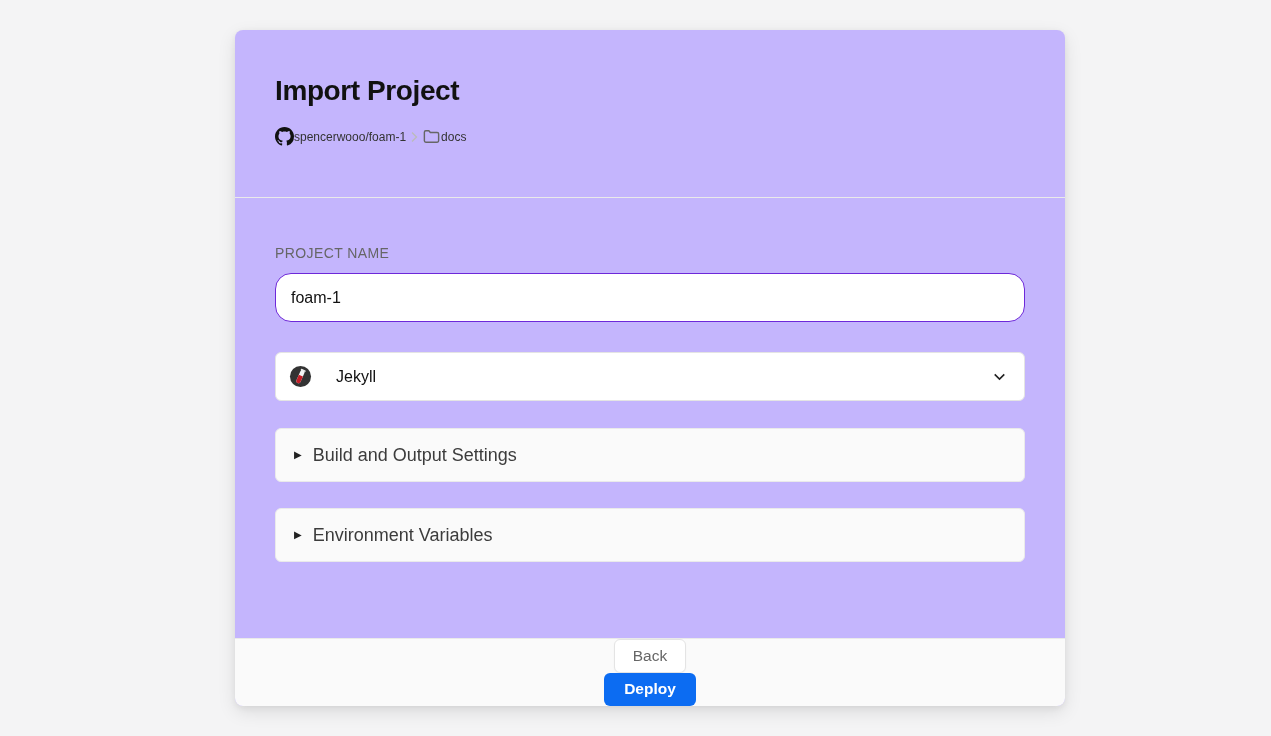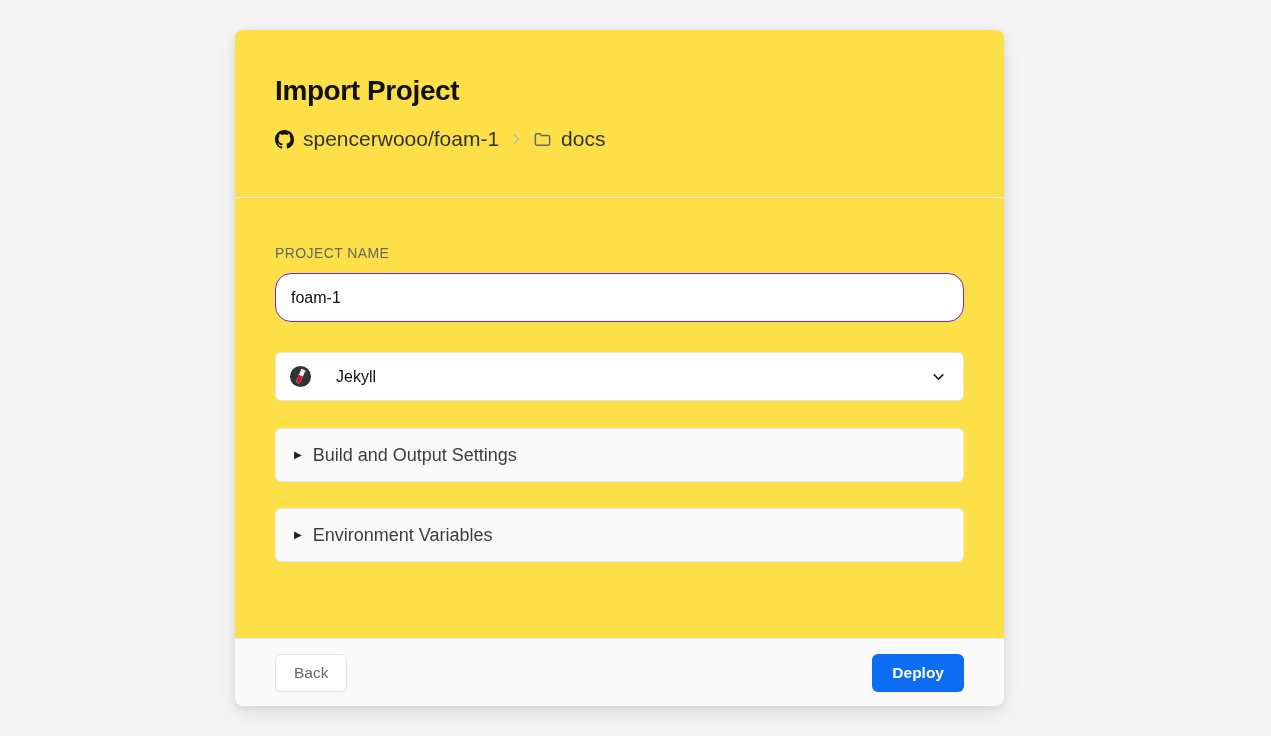--- a/index.html
+++ b/index.html
@@ -6,44 +6,43 @@
   html, body { width: 1271px; height: 736px; }
   body {
     background: #f4f4f5;
     font-family: "Liberation Sans", "DejaVu Sans", sans-serif;
     position: relative;
     overflow: hidden;
   }
   .card {
     position: absolute;
     left: 235px; top: 30px;
-    width: 769px; height: 676px;
-    background: #fde047;
+    width: 830px; height: 676px;
+    background: #c4b5fd;
     border-radius: 8px;
     box-shadow: 0 6px 18px rgba(0,0,0,0.10), 0 2px 6px rgba(0,0,0,0.06);
     display: flex;
     flex-direction: column;
   }
   .card-header {
     padding: 45px 40px 0 40px;
     height: 168px;
     border-bottom: 1px solid #eaeaea;
   }
   .page-title {
     font-size: 28px;
     font-weight: 700;
     color: #111111;
     letter-spacing: -0.4px;
   }
   .breadcrumb {
     margin-top: 20px;
     display: flex;
     align-items: center;
-    gap: 9px;
-    font-size: 21px;
+    font-size: 12px;
     color: #333333;
   }
   .breadcrumb .sep { display: flex; align-items: center; color: #bbbbbb; }
   .gh-icon { display: flex; align-items: center; color: #111111; }
   .folder-icon { display: flex; align-items: center; color: #666666; }
   .card-body {
     padding: 47px 40px 0 40px;
     flex: 1;
   }
   .field-label {
@@ -109,20 +108,21 @@
   }
   .card-footer {
     height: 68px;
     background: #fafafa;
     border-top: 1px solid #eaeaea;
     border-radius: 0 0 8px 8px;
     display: flex;
     align-items: center;
     justify-content: space-between;
     padding: 0 40px;
+    flex-direction: column;
   }
   .btn {
     font-family: inherit;
     font-size: 15.5px;
     border-radius: 6px;
     cursor: pointer;
     height: 38px;
     display: inline-flex;
     align-items: center;
     justify-content: center;

